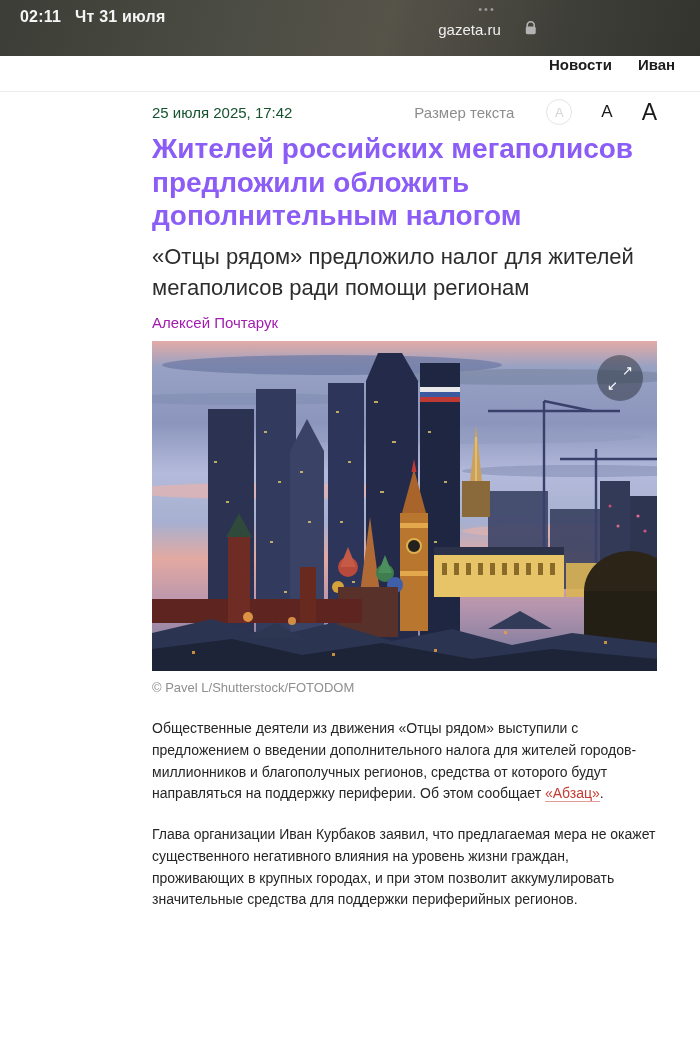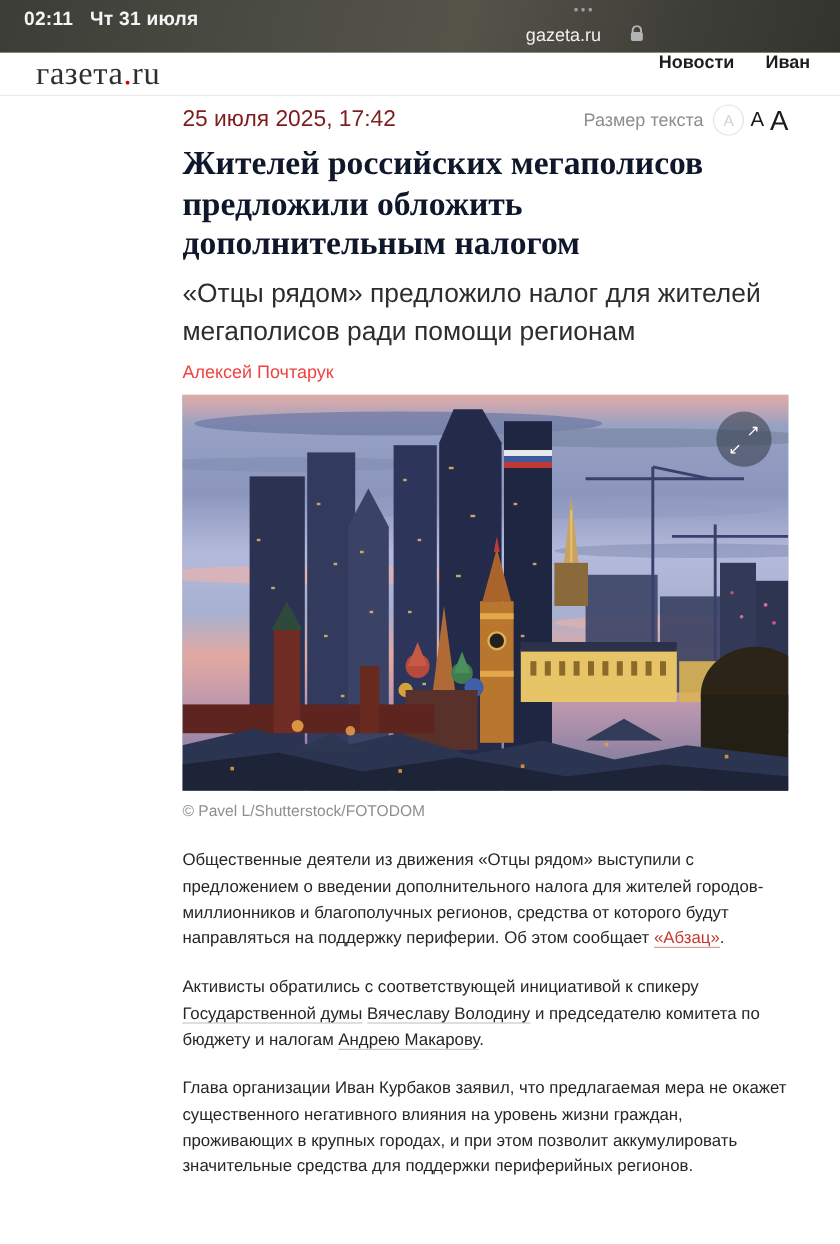--- a/index.html
+++ b/index.html
@@ -1,52 +1,52 @@
 <!DOCTYPE html>
 <html><head>
 <meta charset="utf-8">
 <style>
   html,body{margin:0;padding:0;background:#fff;}
   .screen{position:relative;width:700px;height:1037px;overflow:hidden;background:#fff;
           font-family:"Liberation Sans",sans-serif;}
 
   
-  .status-bar{position:relative;height:44px;
+  .status-bar{position:relative;height:56px;
     background:linear-gradient(105deg,#3c3d36 0%,#4c4d44 35%,#565349 55%,#3f3f39 80%,#33342e 100%);}
   .status-left{position:absolute;left:20px;top:8px;color:#f5f5f5;font-size:16px;font-weight:700;
     display:flex;gap:14px;letter-spacing:.2px;}
   .addr-center{position:absolute;left:487px;top:4px;transform:translateX(-50%);
     display:flex;flex-direction:column;align-items:center;line-height:1;}
   .tab-dots{color:#9b9b9b;font-size:11px;letter-spacing:2px;height:12px;}
   .addr-row{display:flex;align-items:center;gap:24px;margin-top:5px;color:#efefef;font-size:15px;}
   .lock-icon{display:inline-block;}
 
   
   .site-header{position:relative;height:35px;background:#fff;border-bottom:1px solid #ececec;
     display:flex;align-items:center;padding-left:30px;}
   .logo{font-family:"Liberation Serif",serif;font-size:27px;color:#2f2f2f;letter-spacing:.5px;cursor:pointer;}
   .logo .dot{color:#cc0000;}
   .main-nav{position:absolute;left:549px;top:0;height:100%;display:flex;align-items:flex-start;gap:26px;white-space:nowrap;}
   .main-nav .nav-item{font-size:15px;font-weight:700;color:#1d1d1d;cursor:pointer;}
 
   
   .article{margin-left:152px;width:505px;}
   .meta-row{display:flex;justify-content:space-between;align-items:center;margin-top:8px;height:24px;}
-  .pub-date{color:#7f1d1d;font-size:19px;}
-  .size-ctrl{display:flex;align-items:center;gap:5px;}
+  .pub-date{color:#14532d;font-size:15px;}
+  .size-ctrl{display:flex;align-items:center;gap:29px;}
   .size-label{color:#8d8d8d;font-size:15px;margin-right:3px;}
   .size-s{width:24px;height:24px;border:1px solid #e4e4e4;border-radius:50%;display:flex;
     align-items:center;justify-content:center;color:#d3d3d3;font-size:13px;cursor:pointer;}
   .size-m{color:#1a1a1a;font-size:17px;cursor:pointer;}
   .size-l{color:#1a1a1a;font-size:23px;cursor:pointer;}
 
-  h1.headline{margin:8px 0 0;font-family:Liberation Serif, serif;font-weight:700;
-    font-size:28px;line-height:1.2;color:#0f172a;}
+  h1.headline{margin:8px 0 0;font-family:Liberation Sans, sans-serif;font-weight:700;
+    font-size:28px;line-height:1.2;color:#8b5cf6;}
   .subhead{margin-top:9px;font-size:22px;line-height:1.4;color:#2d2d2d;}
-  .author{margin-top:11px;font-size:15px;color:#ef4444;}
+  .author{margin-top:11px;font-size:15px;color:#a21caf;}
 
   .photo-wrap{position:relative;margin-top:10px;width:505px;height:330px;overflow:hidden;background:#8f97ba;}
   .photo-wrap svg{display:block;}
   .expand-btn{position:absolute;top:14px;right:14px;width:46px;height:46px;border-radius:50%;
     background:rgba(45,52,64,.52);cursor:pointer;}
   .expand-btn .a1,.expand-btn .a2{position:absolute;color:#fff;font-size:13px;line-height:1;}
   .expand-btn .a1{top:9px;right:10px;}
   .expand-btn .a2{bottom:9px;left:10px;}
 
   .caption{margin-top:9px;font-size:13px;color:#8f8f8f;}
@@ -74,23 +74,20 @@
           <svg width="11" height="14" viewBox="0 0 11 14">
               <path d="M2 6V4.2A3.4 3.4 0 0 1 5.5.8 3.4 3.4 0 0 1 9 4.2V6" fill="none" stroke="#b3b3b3" stroke-width="1.6"></path>
               <rect x="0.5" y="5.6" width="10" height="7.6" rx="1.6" fill="#b3b3b3"></rect>
             </svg>
         </span>
       </span>
     </div>
   </div>
 
   <div class="site-header">
-    <div class="logo">
-      <span>газета</span><span class="dot">.</span><span>ru</span>
-    </div>
     <div class="main-nav">
       <span class="nav-item">Новости</span>
       <span class="nav-item">Иван</span>
 
     </div>
   </div>
 
   <div class="article">
 
     <div class="meta-row">
@@ -247,18 +244,17 @@
       <div class="expand-btn">
         <span class="a1">↗</span>
         <span class="a2">↙</span>
       </div>
     </div>
 
     <div class="caption">© Pavel L/Shutterstock/FOTODOM</div>
 
     <div class="article-body">
         <p><span>Общественные деятели из движения «Отцы рядом» выступили с предложением о введении дополнительного налога для жителей городов-миллионников и благополучных регионов, средства от которого будут направляться на поддержку периферии. Об этом сообщает </span><a class="red-link">«Абзац»</a><span>.</span></p>
-        <p><span>Активисты обратились с соответствующей инициативой к спикеру </span><a class="ul-link">Государственной думы</a><span> </span><a class="ul-link">Вячеславу Володину</a><span> и председателю комитета по бюджету и налогам </span><a class="ul-link">Андрею Макарову</a><span>.</span></p>
         <p><span>Глава организации Иван Курбаков заявил, что предлагаемая мера не окажет существенного негативного влияния на уровень жизни граждан, проживающих в крупных городах, и при этом позволит аккумулировать значительные средства для поддержки периферийных регионов.</span></p>
       </div>
 
   </div>
 </div>
 
 </body></html>

